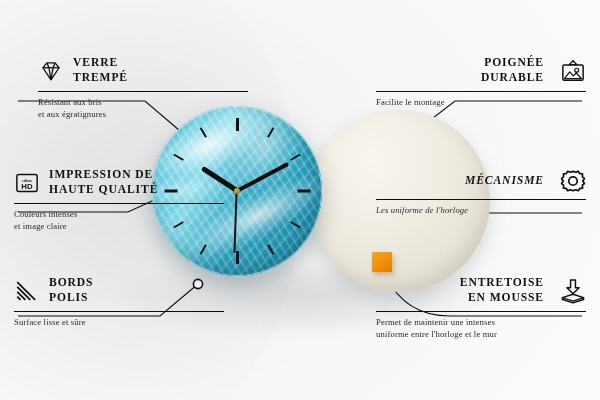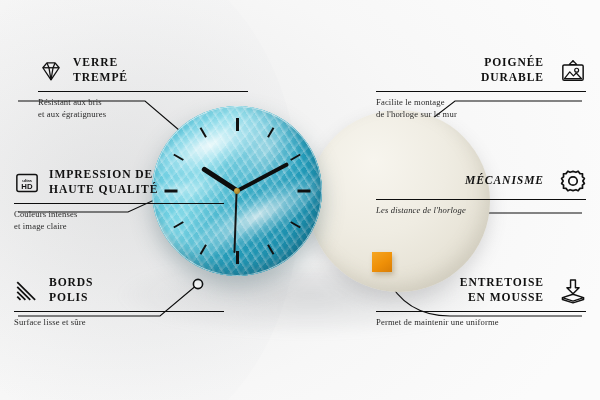--- a/index.html
+++ b/index.html
@@ -265,21 +265,20 @@
         <path d="M16 3.2 L20.5 8 H11.5 Z" fill="none" stroke="#111" stroke-width="1.5" stroke-linejoin="round"></path>
         <circle cx="16" cy="4.2" r="1.2" fill="#111"></circle>
         <rect x="3.5" y="8.5" width="25" height="19" rx="1.6" fill="none" stroke="#111" stroke-width="1.8"></rect>
         <circle cx="20.5" cy="15" r="2.4" fill="none" stroke="#111" stroke-width="1.5"></circle>
         <path d="M5.5 25.5 L12 17 L16.5 22 L20 18.5 L26.5 25.5 Z" fill="none" stroke="#111" stroke-width="1.5" stroke-linejoin="round"></path>
       </svg>
     </div>
     <div class="rule"></div>
     <div class="desc">
       <div>Facilite le montage</div>
-      <div>de l'horloge sur le mur</div>
     </div>
   </div>
 
   <div class="feat right" id="feat-mecanisme">
     <div class="head">
       <div class="titles">
         <span class="t">MÉCANISME</span>
       </div>
       <svg class="ico" viewBox="0 0 32 32">
         <g fill="none" stroke="#111" stroke-width="2.1" stroke-linejoin="round">
@@ -287,35 +286,36 @@
                    L28.1 16 L30 19.1 L27.6 21.2 L27.7 24.9 L24.6 25.1 L22.3 28.1
                    L19.6 26.7 L16 27.8 L12.4 26.7 L9.7 28.1 L7.4 25.1 L4.3 24.9
                    L4.4 21.2 L2 19.1 L3.9 16 L2 12.9 L4.4 10.8 L4.3 7.1 L7.4 6.9
                    L9.7 3.9 L12.4 5.3 Z"></path>
           <circle cx="16" cy="16" r="5.2"></circle>
         </g>
       </svg>
     </div>
     <div class="rule"></div>
     <div class="desc">
-      <div>Les distance de l'horloge</div>
+      <div>Les uniforme de l'horloge</div>
     </div>
   </div>
 
   <div class="feat right" id="feat-entretoise">
     <div class="head">
       <div class="titles">
         <span class="t">ENTRETOISE</span>
         <span class="t">EN MOUSSE</span>
       </div>
       <svg class="ico" viewBox="0 0 32 32">
         <path d="M13 2.5 H19 V12 H23.5 L16 19.5 L8.5 12 H13 Z" fill="none" stroke="#111" stroke-width="1.8" stroke-linejoin="round"></path>
         <path d="M16 20 L29 24.2 L16 28.4 L3 24.2 Z" fill="none" stroke="#111" stroke-width="1.8" stroke-linejoin="round"></path>
         <path d="M3 24.2 V26.4 L16 30.6 L29 26.4 V24.2" fill="none" stroke="#111" stroke-width="1.8" stroke-linejoin="round"></path>
       </svg>
     </div>
     <div class="rule"></div>
     <div class="desc">
-      <div>Permet de maintenir une uniforme</div>
+      <div>Permet de maintenir une intenses</div>
+      <div>uniforme entre l'horloge et le mur</div>
     </div>
   </div>
 
 </div>
 
 </body></html>

